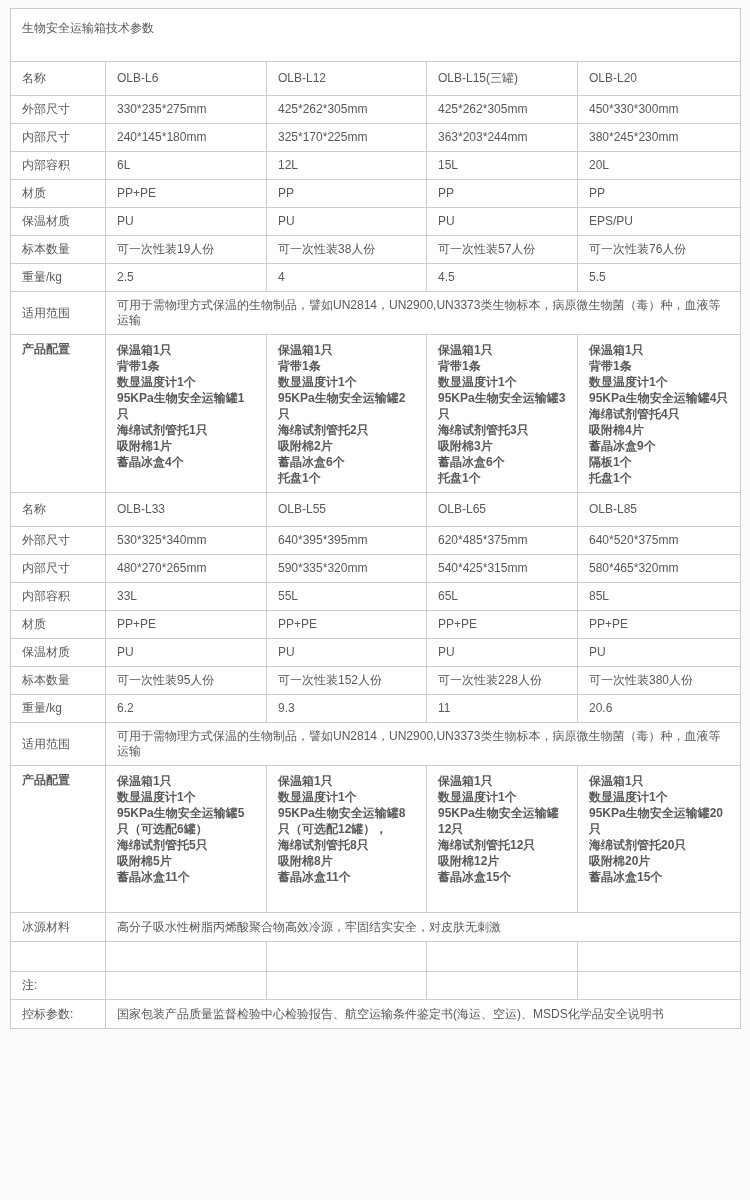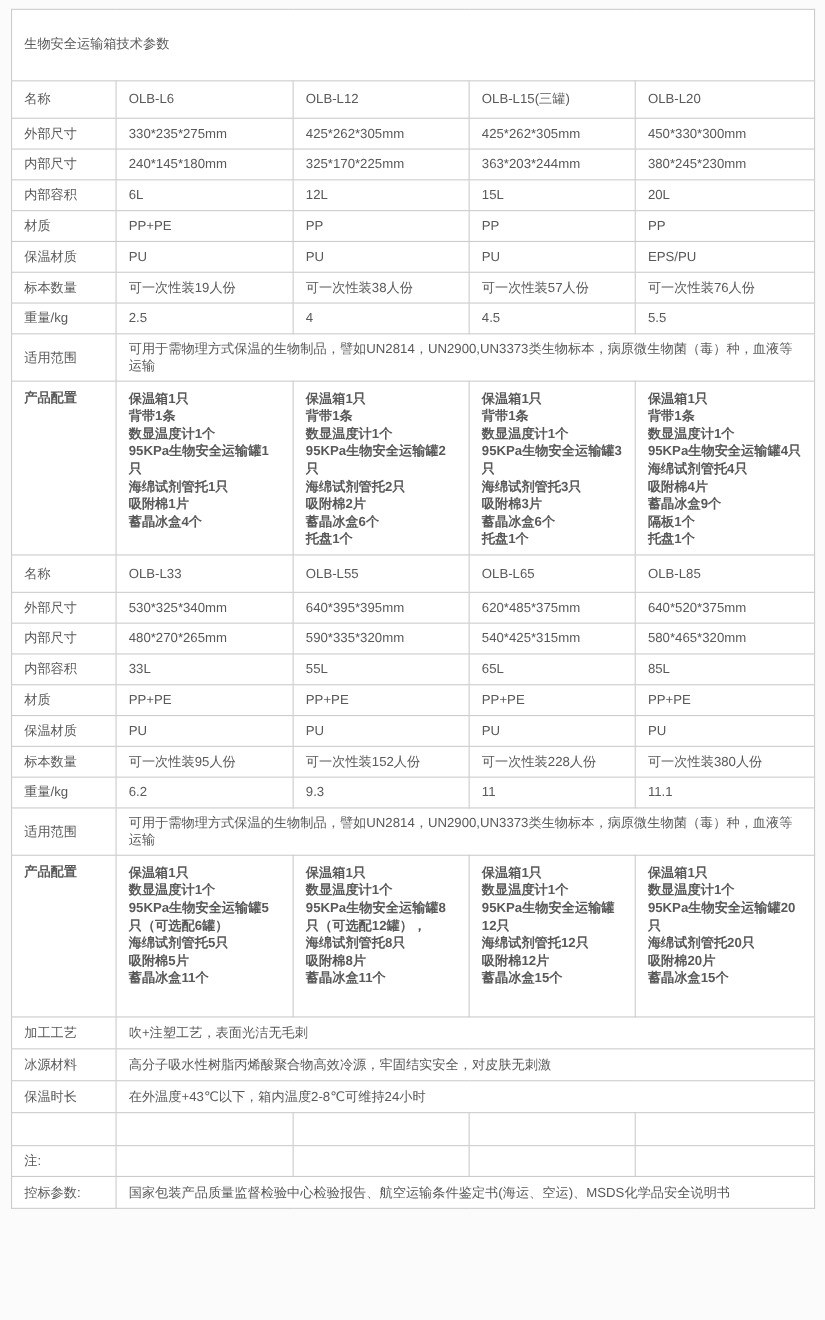--- a/index.html
+++ b/index.html
@@ -1,21 +1,21 @@
 <!DOCTYPE html>
 <html><head>
 <meta charset="utf-8">
 <style>
   html,body{margin:0;padding:0;background:#fbfbfb;}
   body{font-family:"Liberation Sans","DejaVu Sans",sans-serif;}
   .page{padding:8px 10px;width:730px;}
   table{border-collapse:collapse;table-layout:fixed;width:730px;background:#ffffff;}
   td{border:1px solid #cccccc;font-size:12px;color:#595959;padding:6px 11px;
      line-height:15px;vertical-align:middle;overflow-wrap:break-word;word-break:break-word;}
-  .title-cell{height:34px;vertical-align:top;padding-top:24px;}
+  .title-cell{height:34px;vertical-align:top;padding-top:12px;}
   .row-header td{height:21px;margin-left:44px;}
   .row-spec td{height:15px;}
   .row-span td{height:16px;}
   .row-empty td{height:17px;}
   .row-config td{height:133px;vertical-align:top;padding-top:7px;font-weight:bold;}
   .row-config .cfg-line{line-height:16px;}
   .label-cell{}
   .indent{text-indent:2em;}
 </style>
 </head>
@@ -184,21 +184,21 @@
           <td>可一次性装95人份</td>
           <td>可一次性装152人份</td>
           <td>可一次性装228人份</td>
           <td>可一次性装380人份</td>
         </tr>
         <tr class="row-spec">
           <td class="label-cell">重量/kg</td>
           <td>6.2</td>
           <td>9.3</td>
           <td>11</td>
-          <td>11.1</td>
+          <td>20.6</td>
         </tr>
         <tr class="row-span">
           <td class="label-cell">适用范围</td>
           <td colspan="4">可用于需物理方式保温的生物制品，譬如UN2814，UN2900,UN3373类生物标本，病原微生物菌（毒）种，血液等运输</td>
         </tr>
         <tr class="row-config">
           <td class="label-cell">产品配置</td>
           <td>
             <div class="cfg-line">保温箱1只</div>
             <div class="cfg-line">数显温度计1个</div>
@@ -226,30 +226,22 @@
           <td>
             <div class="cfg-line">保温箱1只</div>
             <div class="cfg-line">数显温度计1个</div>
             <div class="cfg-line">95KPa生物安全运输罐20只</div>
             <div class="cfg-line">海绵试剂管托20只</div>
             <div class="cfg-line">吸附棉20片</div>
             <div class="cfg-line">蓄晶冰盒15个</div>
           </td>
         </tr>
         <tr class="row-span">
-          <td class="label-cell">加工工艺</td>
-          <td colspan="4">吹+注塑工艺，表面光洁无毛刺</td>
-        </tr>
-        <tr class="row-span">
           <td class="label-cell">冰源材料</td>
           <td colspan="4">高分子吸水性树脂丙烯酸聚合物高效冷源，牢固结实安全，对皮肤无刺激</td>
-        </tr>
-        <tr class="row-span">
-          <td class="label-cell">保温时长</td>
-          <td colspan="4">在外温度+43℃以下，箱内温度2-8℃可维持24小时</td>
         </tr>
         <tr class="row-empty">
           <td></td>
           <td></td>
           <td></td>
           <td></td>
           <td></td>
         </tr>
         <tr class="row-spec">
           <td class="label-cell">注:</td>

